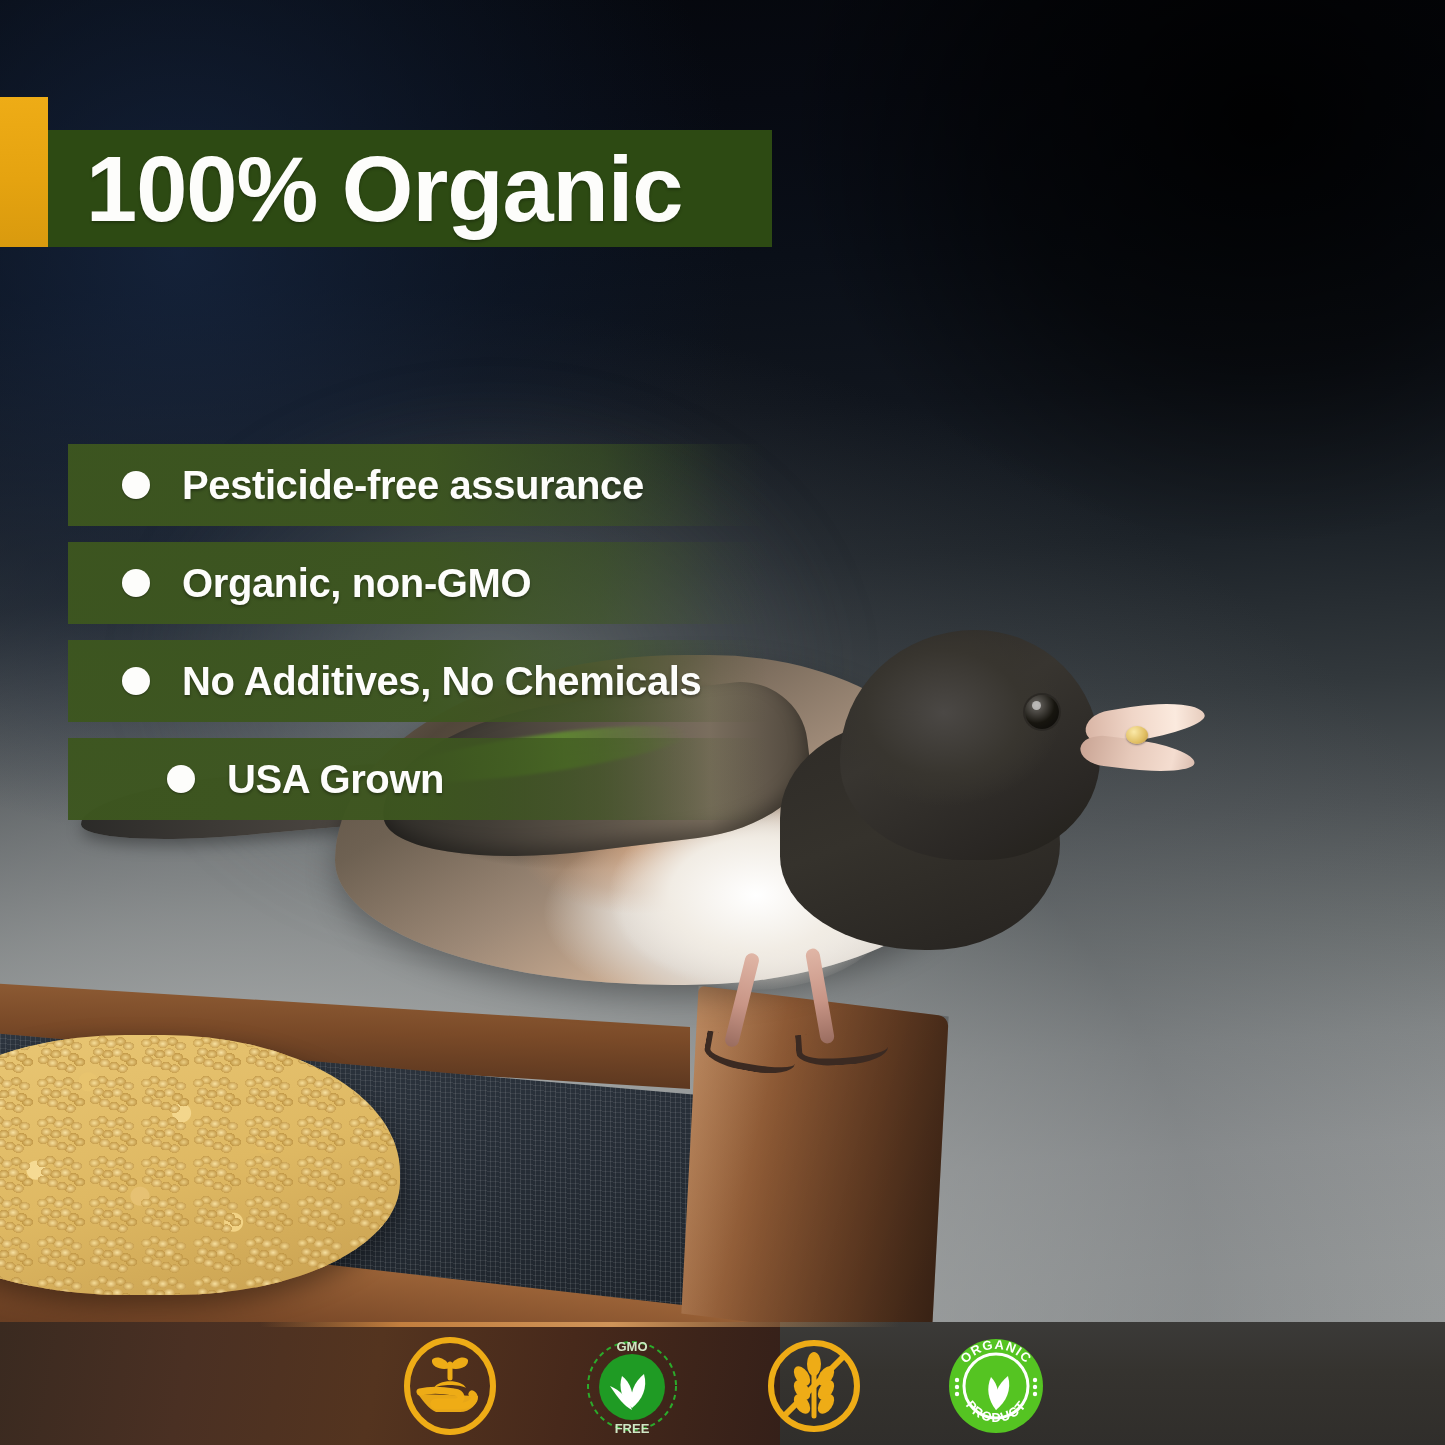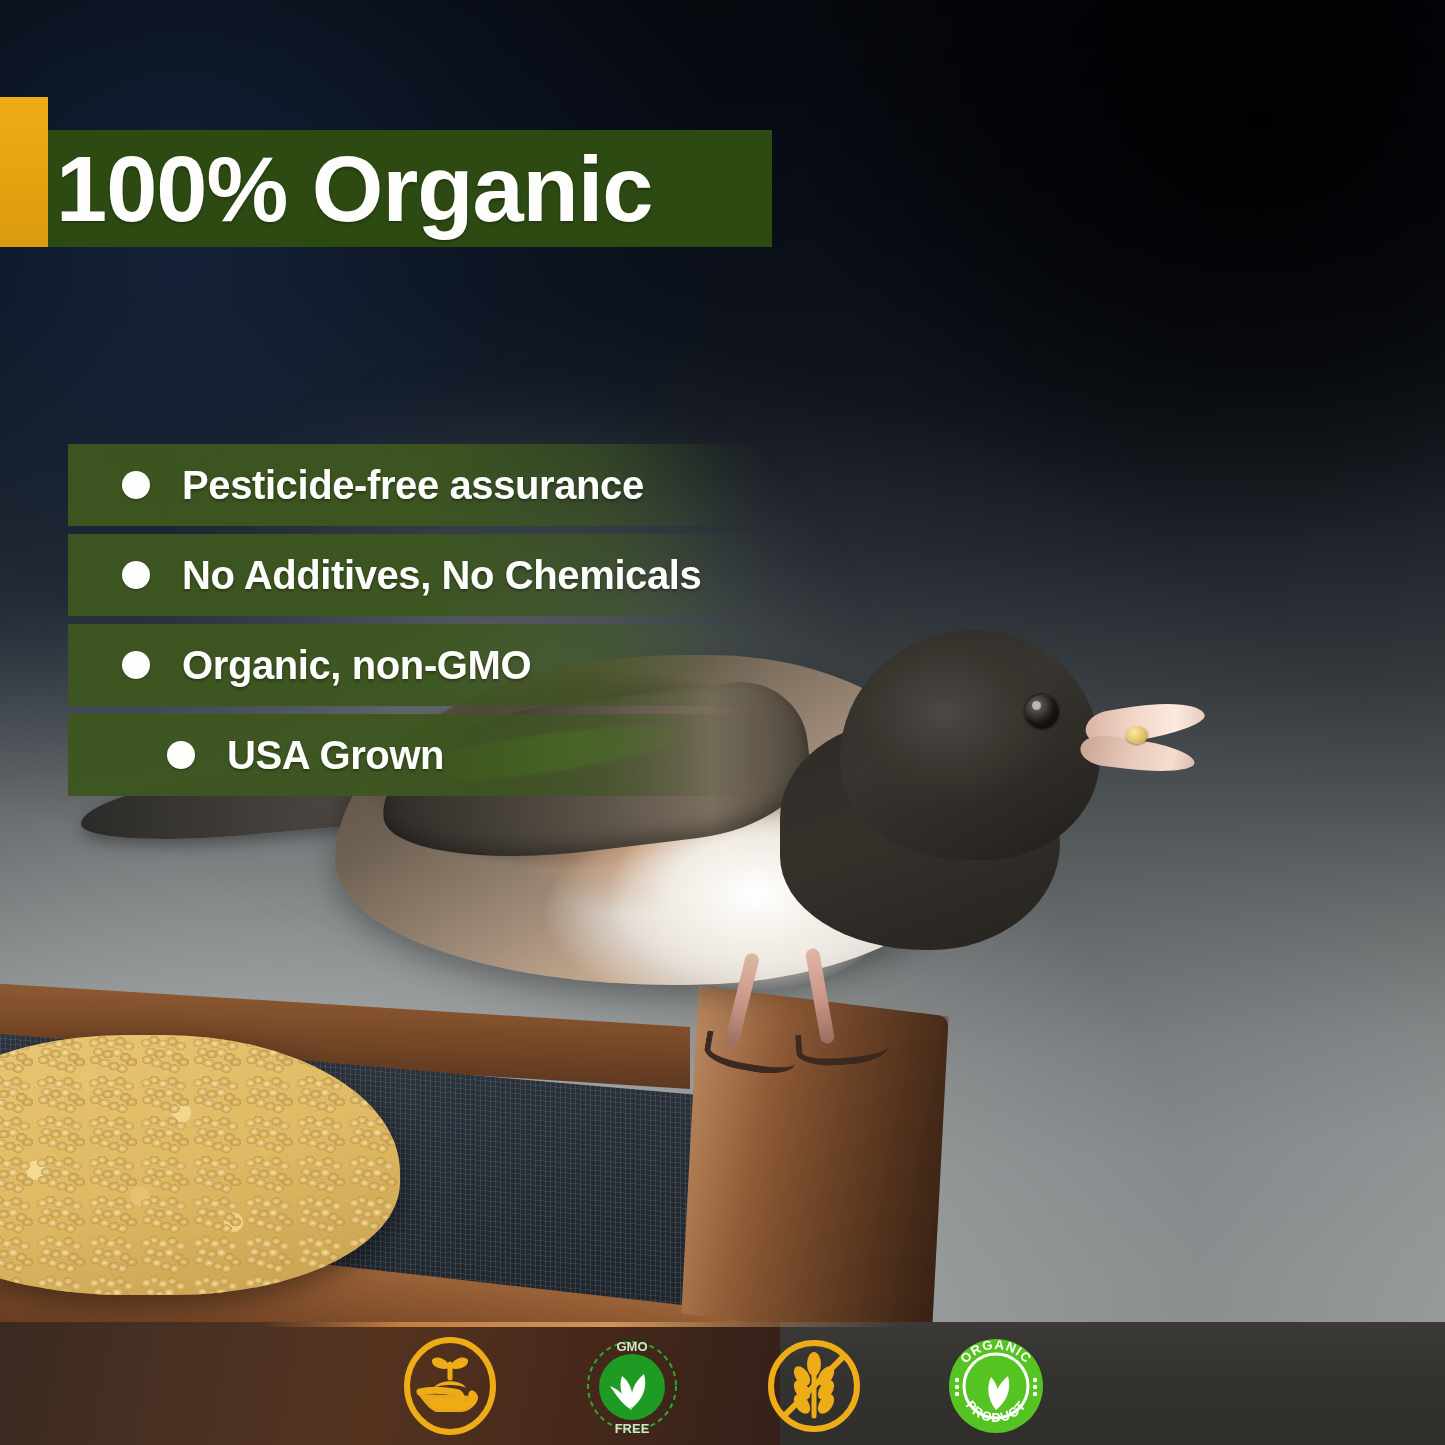--- a/index.html
+++ b/index.html
@@ -225,21 +225,21 @@
     height:150px;
   }
   .banner-accent{
     width:48px;
     background:linear-gradient(180deg,#eeac16 0%,#e5a310 55%,#d99a0e 100%);
   }
   .banner-body{
     width:724px;
     background:#2d4a13;
     display:flex;align-items:center;
-    padding-left:8px;
+    padding-left:38px;
     box-sizing:border-box;
     margin-top:33px;
   }
   .banner-title{
     color:#fdfdfb;
     font-family:"Liberation Sans",sans-serif;
     font-size:92px;
     font-weight:bold;
     letter-spacing:-1px;
     line-height:1;
@@ -247,21 +247,21 @@
     text-shadow:0 2px 3px rgba(0,0,0,0.28);
   }
 
   
   .bullets{
     position:absolute;left:68px;top:444px;width:700px;
   }
   .bullet-row{
     position:relative;
     height:82px;
-    margin-bottom:8px;
+    margin-bottom:16px;
     display:flex;align-items:center;
     background:linear-gradient(90deg,
       rgba(61,86,31,0.97) 0%,
       rgba(61,86,31,0.95) 52%,
       rgba(61,86,31,0.62) 76%,
       rgba(61,86,31,0.10) 93%,
       rgba(61,86,31,0) 100%);
   }
   .bullet-row:last-child{margin-bottom:0;padding-left:45px;}
   .bullet-dot{
@@ -349,25 +349,25 @@
     </div>
   </div>
 
   <div class="bullets">
     <div class="bullet-row">
       <span class="bullet-dot"></span>
       <span class="bullet-text">Pesticide-free assurance</span>
     </div>
     <div class="bullet-row">
       <span class="bullet-dot"></span>
-      <span class="bullet-text">No Additives, No Chemicals</span>
+      <span class="bullet-text">Organic, non-GMO</span>
     </div>
     <div class="bullet-row">
       <span class="bullet-dot"></span>
-      <span class="bullet-text">Organic, non-GMO</span>
+      <span class="bullet-text">No Additives, No Chemicals</span>
     </div>
     <div class="bullet-row">
       <span class="bullet-dot"></span>
       <span class="bullet-text">USA Grown</span>
     </div>
   </div>
 
   <div class="badges">
 
     <div class="badge">

